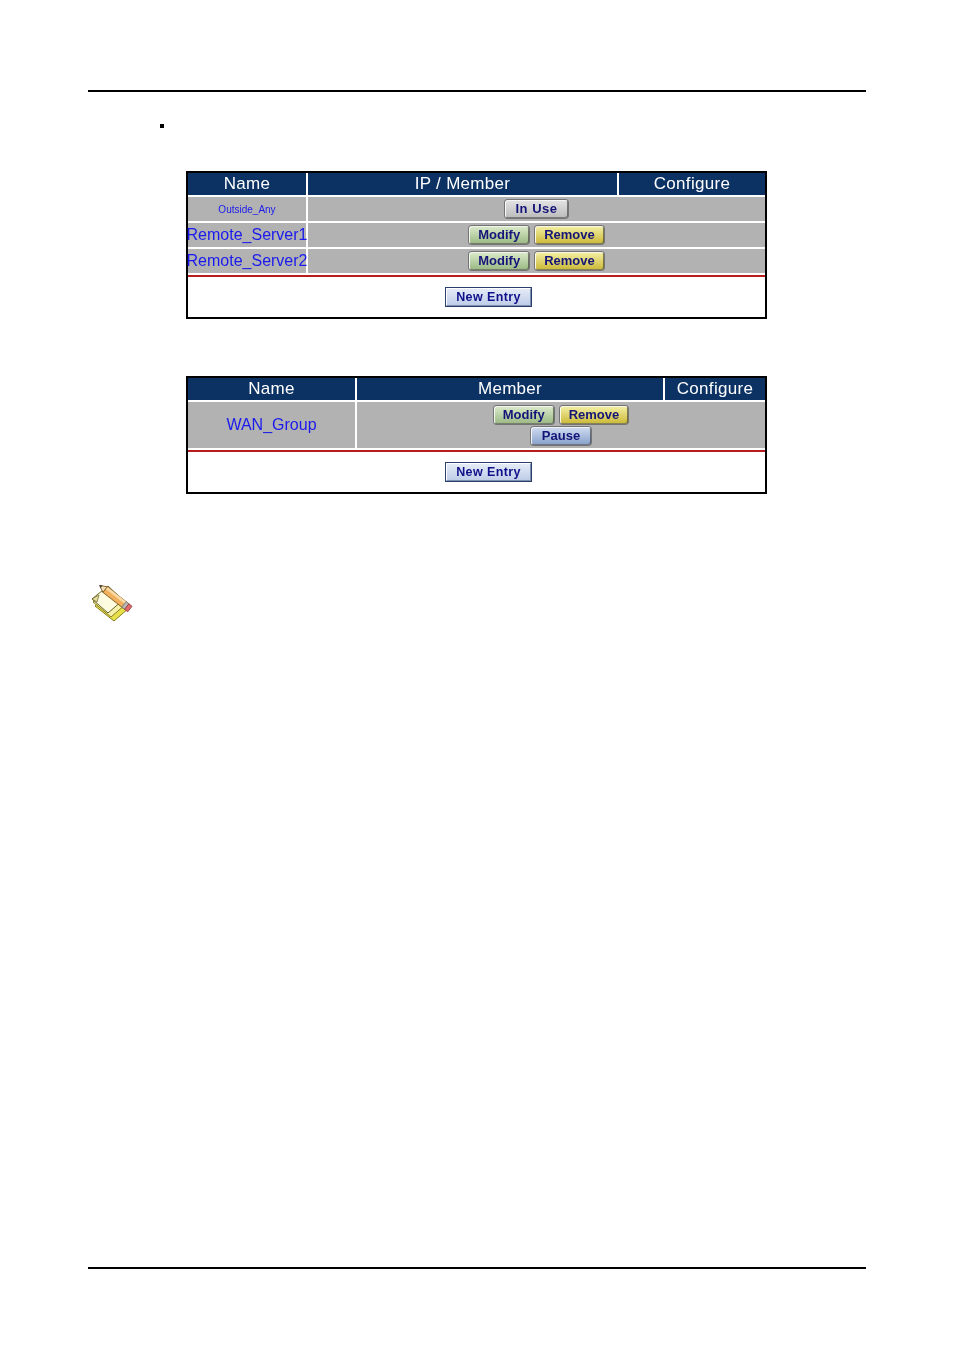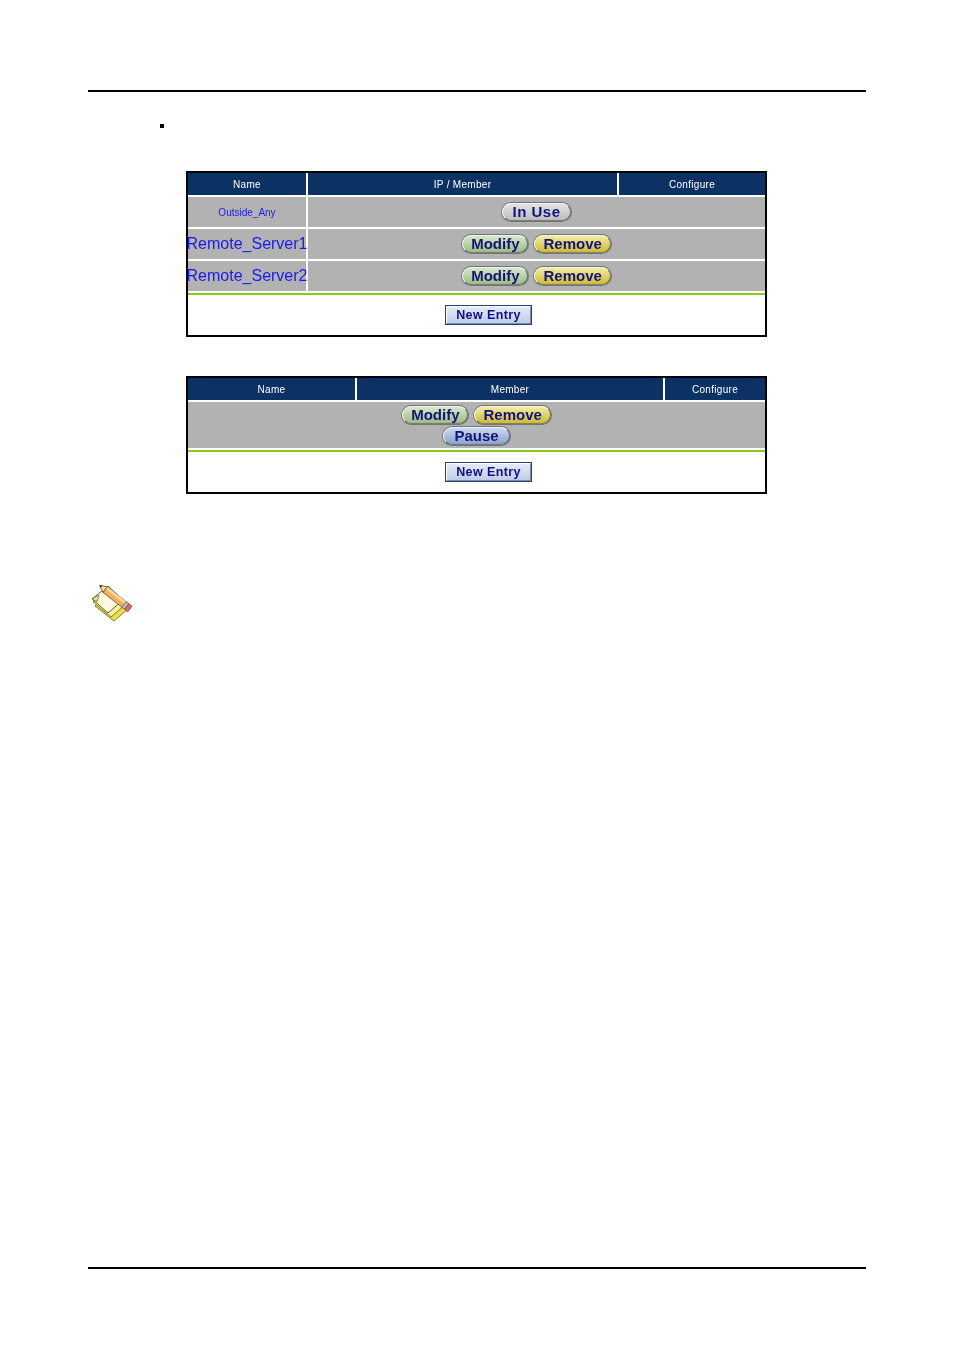--- a/index.html
+++ b/index.html
@@ -77,21 +77,21 @@
   .cell {
     box-sizing: border-box;
     display: flex;
     align-items: center;
     justify-content: center;
     padding: 3px 4px;
     position: relative;
   }
   .tbl-head .cell {
     color: #ffffff;
-    font-size: 10px;
+    font-size: 17px;
     letter-spacing: 0.3px;
     height: 22px;
   }
   .cell-sep {
     border-right: 2px solid #ffffff;
   }
 
   
   #table-address .c-name      { width: 120px; }
   #table-address .c-ipmask    { width: 311px; }
@@ -110,46 +110,46 @@
   }
   .link-text.small { font-size: 10px; }
 
   .value-text {
     color: #ffffff;
     font-size: 11.5px;
     white-space: nowrap;
   }
   .value-text.dim { color: #e8e8e8; }
 
-  .row-address  { height: 32px; }
+  .row-address  { height: 26px; }
   .row-group    { height: 48px; }
 
   .btn-wrap {
     display: flex;
     align-items: center;
     justify-content: center;
     gap: 6px;
     flex-wrap: wrap;
   }
   .btn-col {
     display: flex;
     flex-direction: column;
     align-items: center;
     gap: 3px;
   }
 
   
   .btn {
     display: inline-block;
     font-family: "Liberation Sans", sans-serif;
-    font-size: 15px;
+    font-size: 13px;
     font-weight: bold;
     color: #0a0a8c;
     padding: 1px 8px;
-    border-radius: 9px;
+    border-radius: 3px;
     line-height: 14px;
     white-space: nowrap;
     cursor: pointer;
     border-top: 1px solid rgba(255,255,255,0.85);
     border-left: 1px solid rgba(255,255,255,0.85);
     border-right: 1px solid rgba(0,0,0,0.45);
     border-bottom: 1px solid rgba(0,0,0,0.45);
     box-shadow: 0 0 0 1px rgba(0,0,0,0.35);
   }
   .btn-inuse {
@@ -184,21 +184,21 @@
     border-bottom: 1px solid #7b8ead;
     box-shadow: 0 0 0 1px #2b3f6e;
   }
 
   .newentry-row {
     height: 40px;
     background: #ffffff;
     display: flex;
     align-items: center;
     justify-content: center;
-    border-top: 2px solid #84cc16;
+    border-top: 2px solid #b91c1c;
     padding-left: 24px;
   }
 
   
   .note-icon {
     position: absolute;
     left: 88px;
     top: 580px;
     width: 46px;
     height: 44px;
@@ -264,20 +264,23 @@
 
 <div class="ui-table" id="table-group">
 
   <div class="tbl-row tbl-head">
     <div class="cell cell-sep c-name">Name</div>
     <div class="cell cell-sep c-member">Member</div>
     <div class="cell c-configure">Configure</div>
   </div>
 
   <div class="tbl-row tbl-body-row row-group">
+    <div class="cell cell-sep c-name">
+      <a class="link-text" href="#">WAN_Group</a>
+    </div>
     <div class="cell c-configure">
       <div class="btn-col">
         <div class="btn-wrap">
           <span class="btn btn-modify">Modify</span>
           <span class="btn btn-remove">Remove</span>
         </div>
         <span class="btn btn-pause">Pause</span>
       </div>
     </div>
   </div>

